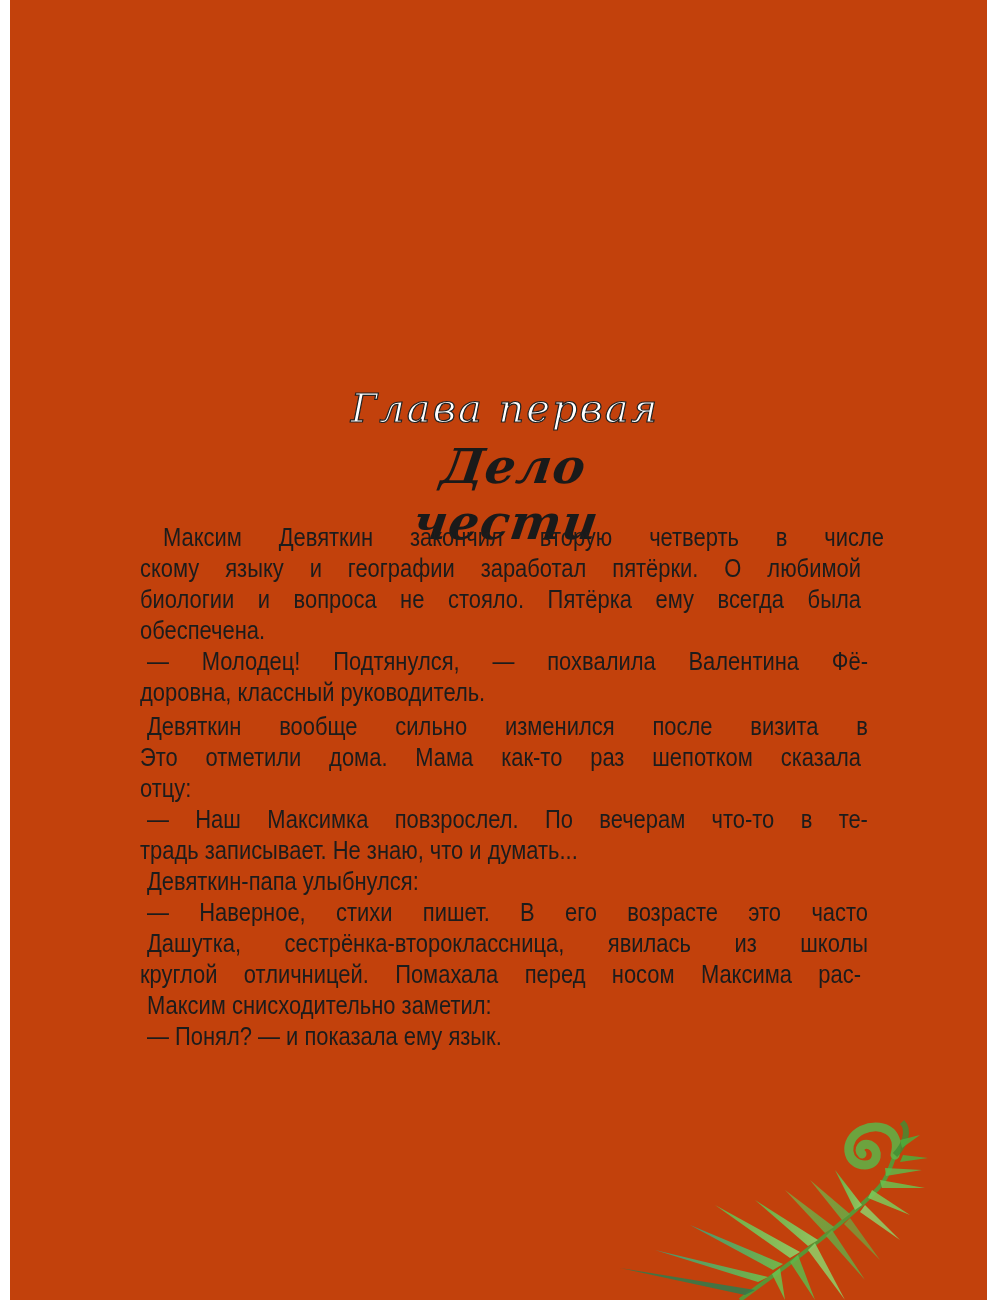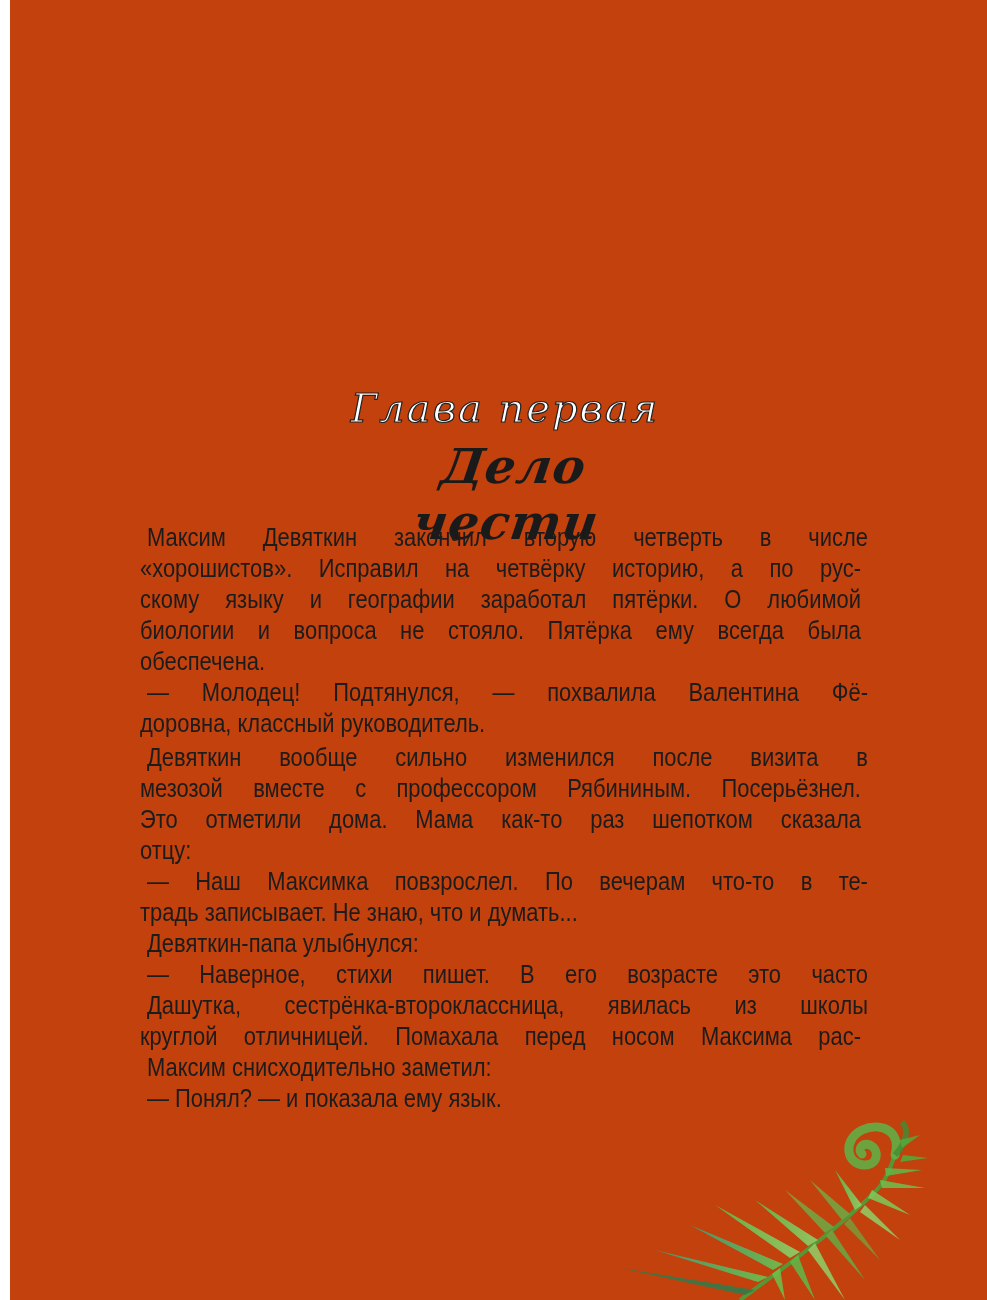--- a/index.html
+++ b/index.html
@@ -39,41 +39,29 @@
 <body>
 
 <div class="page">
 
   <div class="chapter-label">Глава первая</div>
   <div class="chapter-title">Дело чести</div>
 
   <div class="text-block">
 
     <div>
-      <span class="line" style="padding-left: 7px;">
+      <span class="line" style="padding-left: 7px; margin-left: 16px;">
           <span class="line-inner" style="padding-left: 0px; display: flex; justify-content: space-between; width: 838.372px;">
             <span>Максим</span>
             <span>Девяткин</span>
             <span>закончил</span>
             <span>вторую</span>
             <span>четверть</span>
             <span>в</span>
             <span>числе</span>
-          </span>
-        </span>
-      <span class="line">
-          <span class="line-inner" style="display: flex; justify-content: space-between; width: 838.372px;">
-            <span>«хорошистов».</span>
-            <span>Исправил</span>
-            <span>на</span>
-            <span>четвёрку</span>
-            <span>историю,</span>
-            <span>а</span>
-            <span>по</span>
-            <span>рус-</span>
           </span>
         </span>
       <span class="line">
           <span class="line-inner" style="display: flex; justify-content: space-between; width: 838.372px;">
             <span>скому</span>
             <span>языку</span>
             <span>и</span>
             <span>географии</span>
             <span>заработал</span>
             <span>пятёрки.</span>
@@ -116,30 +104,20 @@
     <div>
       <span class="line" style="padding-left: 7px;">
           <span class="line-inner" style="display: flex; justify-content: space-between; width: 838.372px;">
             <span>Девяткин</span>
             <span>вообще</span>
             <span>сильно</span>
             <span>изменился</span>
             <span>после</span>
             <span>визита</span>
             <span>в</span>
-          </span>
-        </span>
-      <span class="line">
-          <span class="line-inner" style="display: flex; justify-content: space-between; width: 838.372px;">
-            <span>мезозой</span>
-            <span>вместе</span>
-            <span>с</span>
-            <span>профессором</span>
-            <span>Рябининым.</span>
-            <span>Посерьёзнел.</span>
           </span>
         </span>
       <span class="line">
           <span class="line-inner" style="display: flex; justify-content: space-between; width: 838.372px;">
             <span>Это</span>
             <span>отметили</span>
             <span>дома.</span>
             <span>Мама</span>
             <span>как-то</span>
             <span>раз</span>

